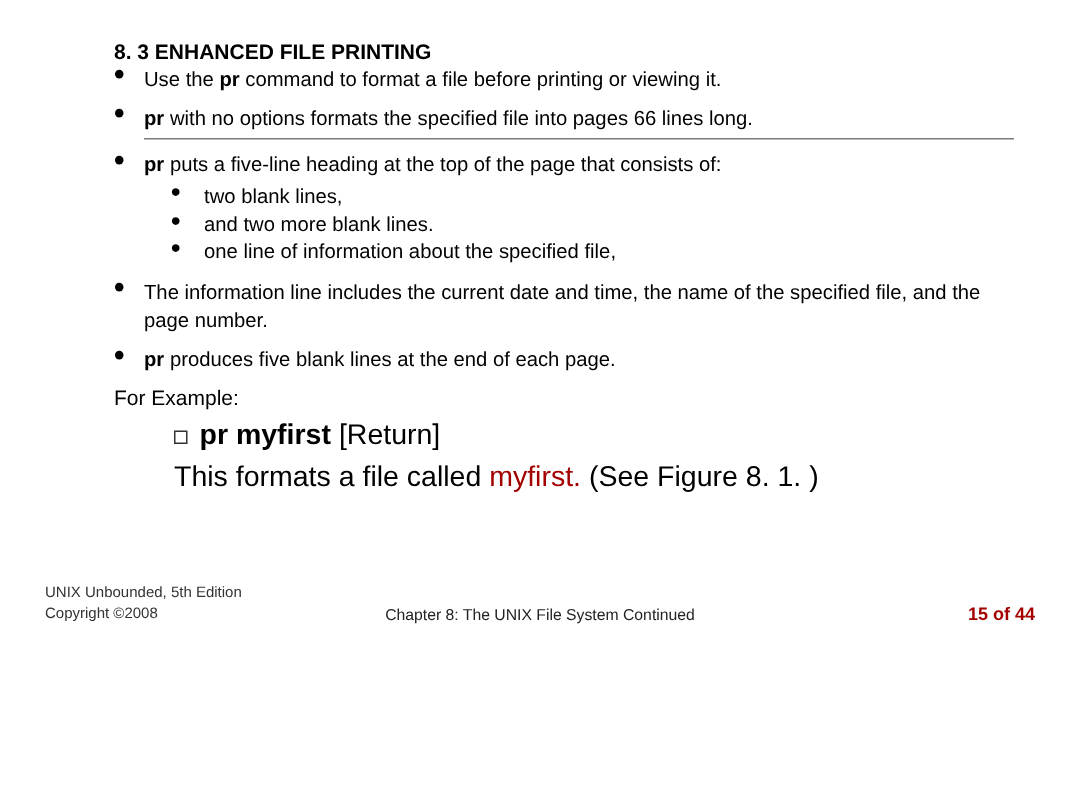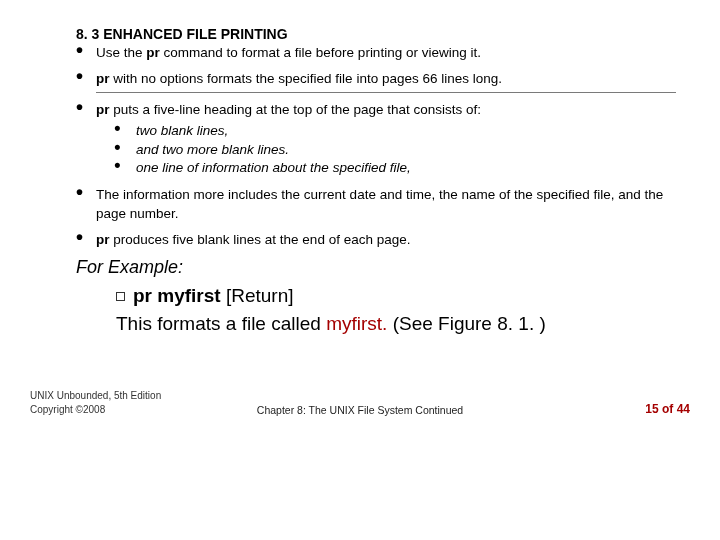--- a/index.html
+++ b/index.html
@@ -43,21 +43,20 @@
     left: 0;
     top: -4px;
     font-size: 20px;
     line-height: 1;
     font-weight: bold;
   }
   ul.inner {
     list-style: none;
     margin: 2px 0 0 18px;
     padding: 0;
-    font-style: italic;
   }
   ul.inner > li {
     position: relative;
     padding-left: 22px;
     font-size: 13.5px;
     line-height: 1.4;
   }
   ul.inner > li::before {
     content: "\2022";
     position: absolute;
@@ -66,23 +65,22 @@
     font-size: 18px;
     line-height: 1;
     font-weight: bold;
   }
   .rule {
     border-bottom: 1px solid #7a7a7a;
     height: 0;
     margin: 4px 0 6px 0;
   }
   .for-example {
-    font-size: 18px;
+    font-size: 14px;
     margin: 6px 0 4px 12px;
-    font-style: italic;
   }
   .example-block {
     margin: 4px 0 0 52px;
     font-size: 19px;
     line-height: 1.45;
   }
   .example-line1 {
     display: flex;
     align-items: center;
     gap: 8px;
@@ -140,21 +138,21 @@
       <div class="rule"></div>
     </li>
     <li>
       <span class="bold">pr</span><span> puts a five-line heading at the top of the page that consists of:</span>
       <ul class="inner">
         <li>two blank lines,</li>
         <li>and two more blank lines.</li>
         <li>one line of information about the specified file,</li>
       </ul>
     </li>
-    <li>The information more includes the current date and time, the name of the specified file, and the page number.</li>
+    <li>The information line includes the current date and time, the name of the specified file, and the page number.</li>
     <li>
       <span class="bold">pr</span><span> produces five blank lines at the end of each page.</span>
     </li>
   </ul>
 
   <div class="for-example">For Example:</div>
 
   <div class="example-block">
     <div class="example-line1">
       <span class="sq"></span>

